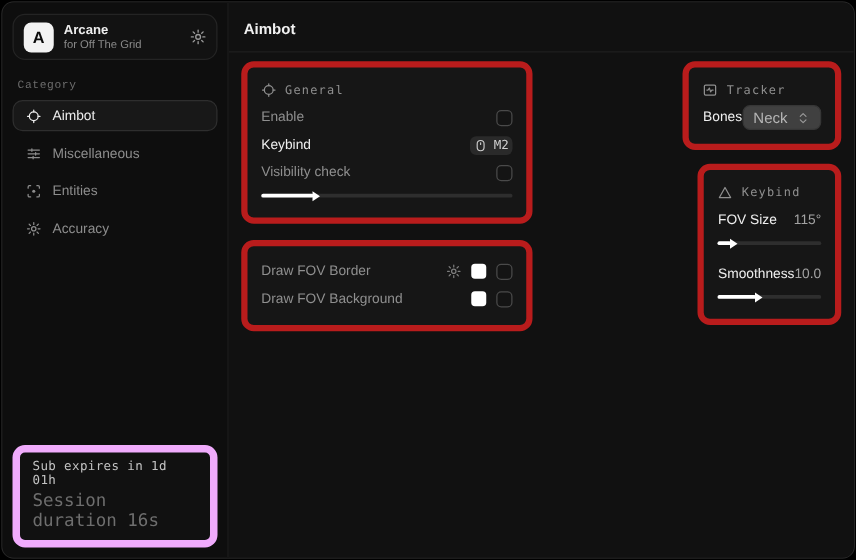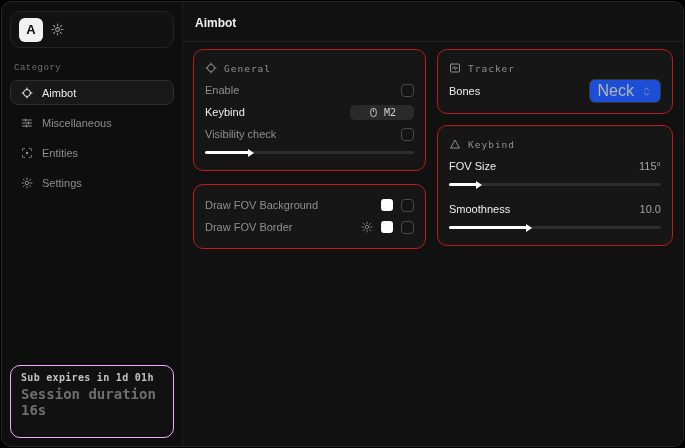--- a/index.html
+++ b/index.html
@@ -35,41 +35,40 @@
   .nav-item {
     height:25px; display:flex; align-items:center; gap:9px; padding:0 10px;
     border-radius:8px; border:1px solid transparent; color:#8d8d8d; font-size:11px;
     cursor:pointer;
   }
   .nav-item .ic { display:flex; color:#8d8d8d; }
   .nav-item.active { background:#181818; border-color:#2e2e2e; color:#ededed; }
   .nav-item.active .ic { color:#ededed; }
   .sidebar-spacer { flex:1; }
   .footer-card {
-    border:1px solid #f0abfc; border-radius:10px; background:#111;
-    padding:6px 10px 19px 10px;
-    font-weight:bold;
+    border:6px solid #f0abfc; border-radius:10px; background:#111;
+    padding:6px 10px 7px 10px;
   }
   .footer-line1 {
     font-family:"DejaVu Sans Mono", monospace; font-size:10px; color:#c3c3c3;
     letter-spacing:0.3px;
   }
   .footer-line2 {
     font-family:"DejaVu Sans Mono", monospace; font-size:14px; color:#6e6e6e;
     margin-top:3px;
   }
   
   .main { flex:1; display:flex; flex-direction:column; padding:11px 8px 10px 10px; background:#111; }
   .page-title { font-size:12px; font-weight:bold; color:#f1f1f1; padding:3px 2px 11px 2px; }
   .title-divider { border-top:1px solid #1f1f1f; margin:0 -8px 0 -10px; }
   .columns { display:flex; gap:11px; margin-top:7px; align-items:flex-start; }
   .col-left  { width:233px; flex:0 0 233px; display:flex; flex-direction:column; gap:13px; }
-  .col-right { width:236px; flex:0 0 236px; display:flex; flex-direction:column; gap:11px; }
+  .col-right { width:236px; flex:0 0 236px; display:flex; flex-direction:column; gap:11px;align-items:flex-end; }
   .card {
-    background:#161616; border:1px solid #b91c1c; border-radius:10px;
+    background:#161616; border:5px solid #b91c1c; border-radius:10px;
     padding:9px 11px 10px 11px;
   }
   .card-header {
     display:flex; align-items:center; gap:7px; color:#8f8f8f;
     font-family:"DejaVu Sans Mono", monospace; font-size:9.5px; letter-spacing:1px;
     padding:3px 0 5px 0;
   }
   .card-header .ic { display:flex; color:#8f8f8f; }
   .row { display:flex; align-items:center; justify-content:space-between; min-height:22px; }
   .row-label { font-size:11px; color:#8f8f8f; }
@@ -77,47 +76,51 @@
   .row-value { font-size:11px; color:#a3a3a3; }
   .row-right { display:flex; align-items:center; gap:8px; }
   .checkbox {
     width:13px; height:13px; border:1.5px solid #4a4a4a; border-radius:4px;
     background:#141414; cursor:pointer;
   }
   .swatch { width:12px; height:12px; border-radius:3px; background:#fff; cursor:pointer; }
   .mini-gear { color:#7d7d7d; display:flex; cursor:pointer; }
   .keybind-badge {
     display:flex; align-items:center; gap:5px; background:#2a2a2a; border-radius:5px;
-    padding:2px 18px; font-size:10px; color:#cfcfcf; font-family:"DejaVu Sans Mono", monospace;
+    padding:2px 3px; font-size:10px; color:#cfcfcf; font-family:"DejaVu Sans Mono", monospace;
     cursor:pointer;
   }
   .keybind-badge .ic { display:flex; color:#cfcfcf; }
   .select-btn {
-    display:flex; align-items:center; gap:7px; background:#1d4ed8; border:1px solid #363636;
-    border-radius:6px; padding:2px 8px; font-size:16px; color:#b5b5b5; cursor:pointer;
+    display:flex; align-items:center; gap:7px; background:#404040; border:1px solid #363636;
+    border-radius:6px; padding:2px 8px; font-size:12px; color:#b5b5b5; cursor:pointer;
   }
   .select-btn .ic { display:flex; color:#9a9a9a; }
   .slider { position:relative; height:3px; border-radius:2px; background:#2e2e2e; margin:6px 0 6px 0; cursor:pointer; }
   .slider .fill { position:absolute; left:0; top:0; bottom:0; background:#fff; border-radius:2px; }
   .slider .thumb {
     position:absolute; right:-5px; top:50%; transform:translateY(-50%);
     width:0; height:0; border-left:6px solid #fff;
     border-top:4px solid transparent; border-bottom:4px solid transparent;
   }
   svg { display:block; }
 </style>
 </head>
 <body>
 
 <div class="window">
 
   <div class="sidebar">
 
     <div class="logo-card">
       <div class="logo-box">A</div>
+      <div class="logo-text">
+        <span class="logo-name">Arcane</span>
+        <span class="logo-sub">for Off The Grid</span>
+      </div>
       <span class="logo-gear">
         <svg width="13" height="13" viewBox="0 0 24 24" fill="none" stroke="currentColor" stroke-width="2" stroke-linecap="round">
           <circle cx="12" cy="12" r="3.5"></circle>
           <path d="M12 2v3M12 19v3M2 12h3M19 12h3M4.6 4.6l2.1 2.1M17.3 17.3l2.1 2.1M19.4 4.6l-2.1 2.1M6.7 17.3l-2.1 2.1"></path>
         </svg>
       </span>
     </div>
 
     <div class="category">Category</div>
 
@@ -149,21 +152,21 @@
         </span>
         <span>Entities</span>
       </div>
       <div class="nav-item">
         <span class="ic">
           <svg width="12" height="12" viewBox="0 0 24 24" fill="none" stroke="currentColor" stroke-width="2" stroke-linecap="round">
             <circle cx="12" cy="12" r="3.5"></circle>
             <path d="M12 2v3M12 19v3M2 12h3M19 12h3M4.6 4.6l2.1 2.1M17.3 17.3l2.1 2.1M19.4 4.6l-2.1 2.1M6.7 17.3l-2.1 2.1"></path>
           </svg>
         </span>
-        <span>Settings</span>
+        <span>Accuracy</span>
       </div>
     </div>
 
     <div class="sidebar-spacer"></div>
 
     <div class="footer-card">
       <div class="footer-line1">Sub expires in 1d 01h</div>
       <div class="footer-line2">Session duration 16s</div>
     </div>
   </div>
@@ -211,42 +214,42 @@
           </div>
 
           <div class="slider">
             <div class="fill" style="width: 21%;">
               <span class="thumb"></span>
             </div>
           </div>
         </div>
 
         <div class="card">
-
-          <div class="row">
-            <span class="row-label">Draw FOV Background</span>
-            <span class="row-right">
-              <span class="swatch"></span>
-              <span class="checkbox"></span>
-            </span>
-          </div>
 
           <div class="row">
             <span class="row-label">Draw FOV Border</span>
             <span class="row-right">
               <span class="mini-gear">
                 <svg width="12" height="12" viewBox="0 0 24 24" fill="none" stroke="currentColor" stroke-width="2" stroke-linecap="round">
                   <circle cx="12" cy="12" r="3.5"></circle>
                   <path d="M12 2v3M12 19v3M2 12h3M19 12h3M4.6 4.6l2.1 2.1M17.3 17.3l2.1 2.1M19.4 4.6l-2.1 2.1M6.7 17.3l-2.1 2.1"></path>
                 </svg>
               </span>
               <span class="swatch"></span>
               <span class="checkbox"></span>
             </span>
           </div>
+
+          <div class="row">
+            <span class="row-label">Draw FOV Background</span>
+            <span class="row-right">
+              <span class="swatch"></span>
+              <span class="checkbox"></span>
+            </span>
+          </div>
         </div>
       </div>
 
       <div class="col-right">
 
         <div class="card">
           <div class="card-header">
             <span class="ic">
               <svg width="12" height="12" viewBox="0 0 24 24" fill="none" stroke="currentColor" stroke-width="2" stroke-linecap="round" stroke-linejoin="round">
                 <rect x="3" y="4" width="18" height="16" rx="2"></rect>

